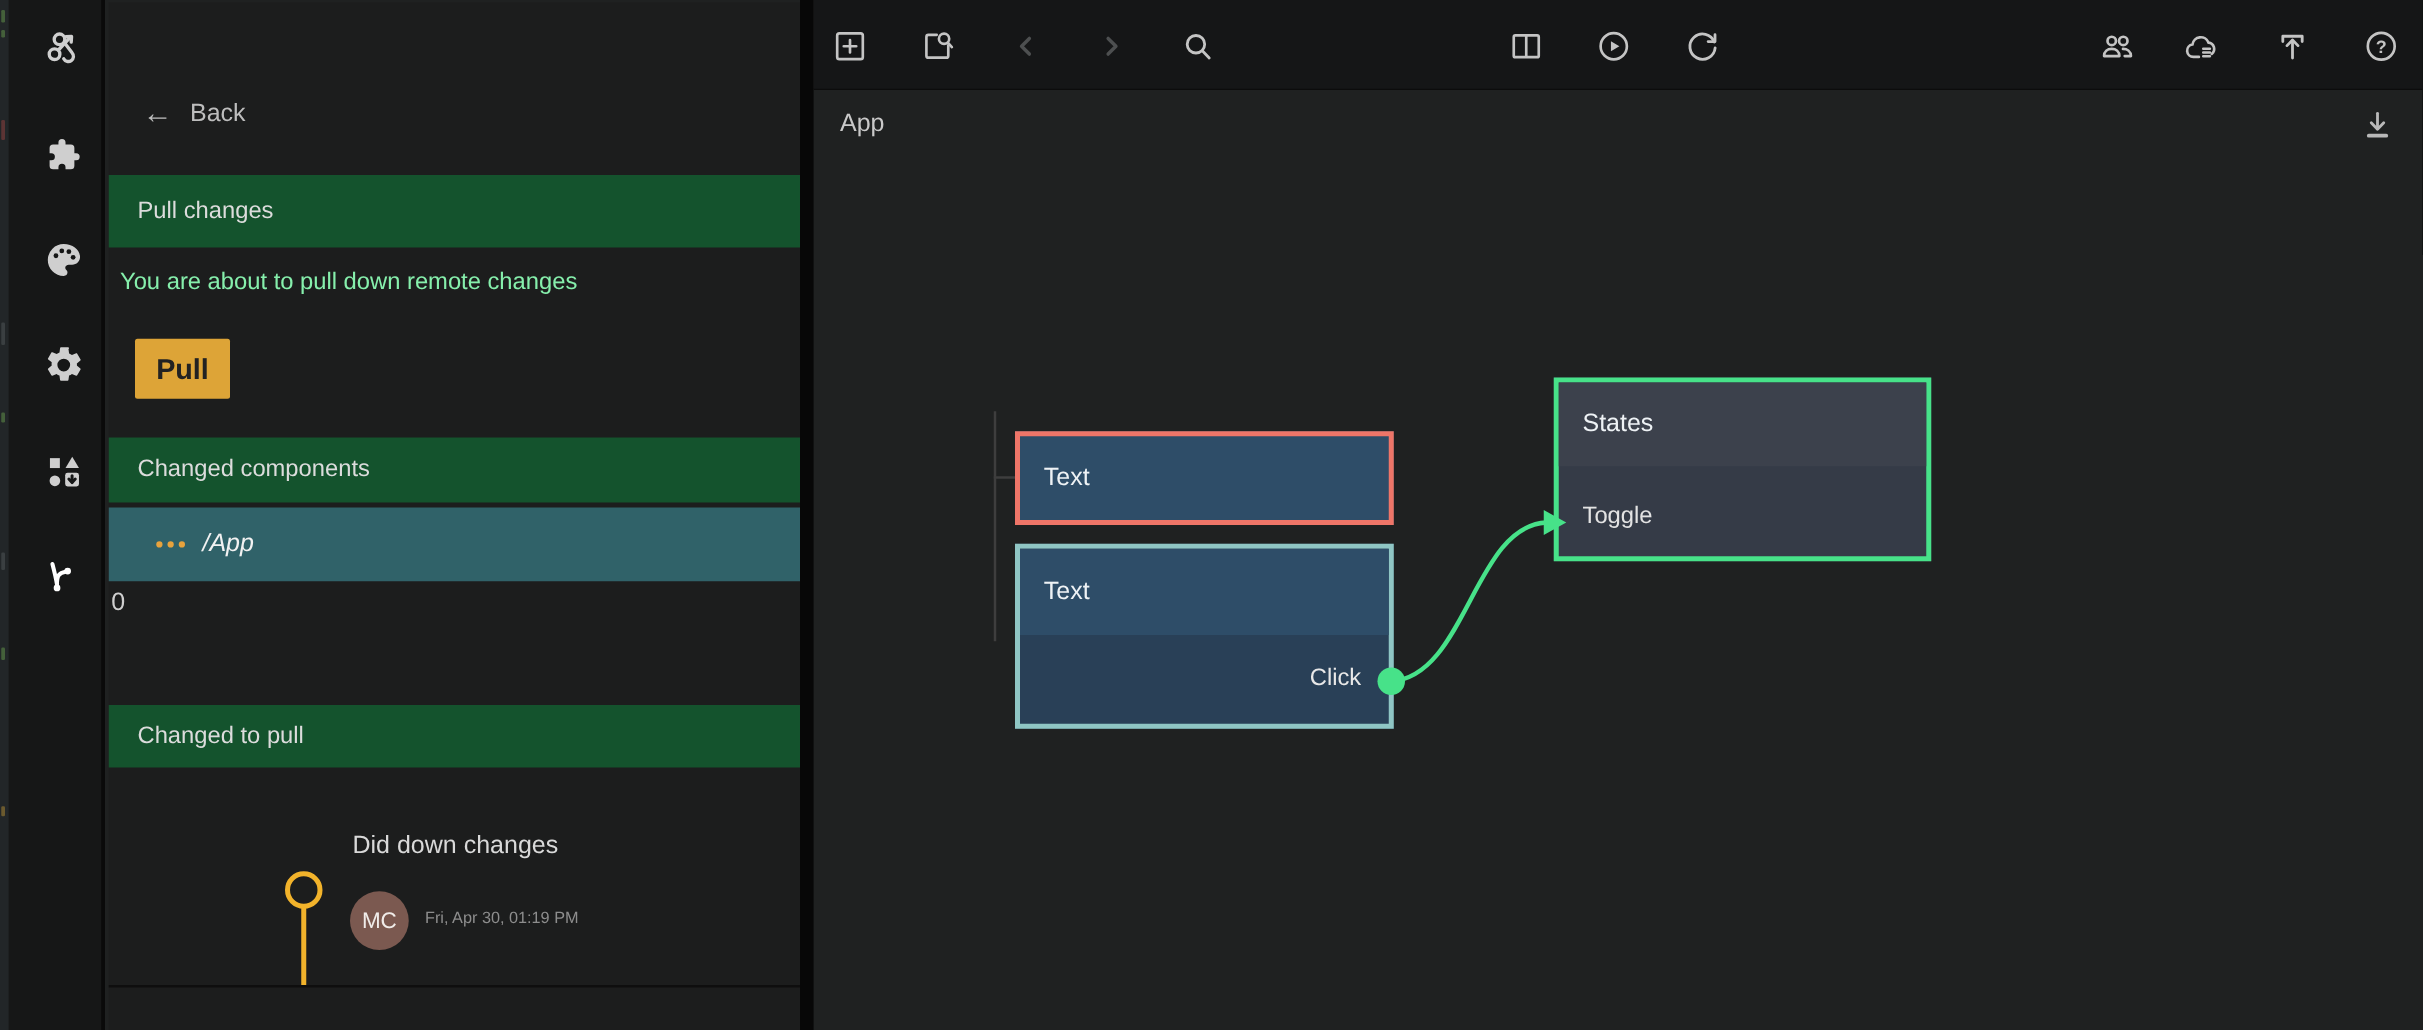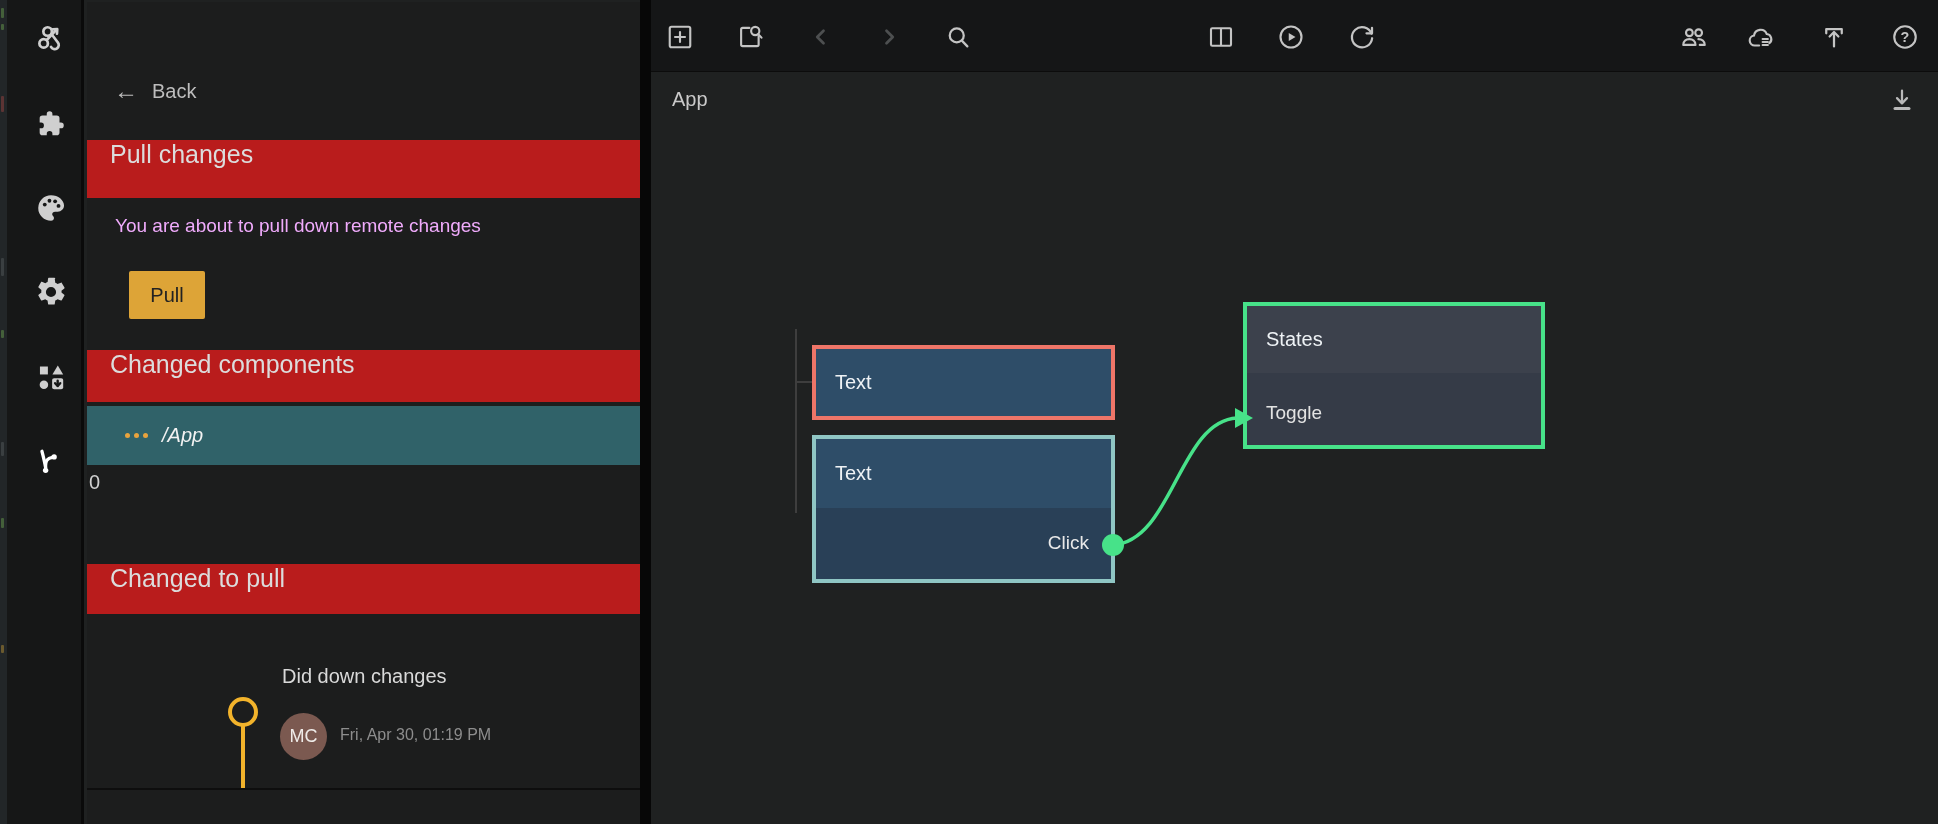--- a/index.html
+++ b/index.html
@@ -11,39 +11,39 @@
   .edge-strip{position:absolute;left:0;top:0;width:7px;height:824px;background:#222628;}
   .edge-mark{position:absolute;left:1px;width:3px;border-radius:1px;}
 
   
   .sidebar{position:absolute;left:7px;top:0;width:77px;height:824px;background:#161717;border-right:3px solid #0a0a0a;}
   .side-icon{position:absolute;left:26px;width:36px;height:36px;display:flex;align-items:center;justify-content:center;cursor:pointer;}
   .side-icon svg{width:34px;height:34px;}
 
   
   .panel{position:absolute;left:87px;top:2px;width:553px;height:822px;background:#1c1d1d;}
-  .band{position:absolute;left:0;width:553px;background:#b91c1c;display:flex;align-items:flex-start;padding-left:23px;
-        font-size:25px;color:#dcdcdc;}
+  .band{position:absolute;left:0;width:553px;background:#14532d;display:flex;align-items:center;padding-left:23px;
+        font-size:19px;color:#dcdcdc;}
   .back-row{position:absolute;left:27px;top:70px;height:38px;display:flex;align-items:center;gap:14px;
             font-size:20px;color:#bdbdbd;cursor:pointer;}
   .back-arrow{font-size:24px;line-height:1;color:#bdbdbd;}
-  .pull-desc{position:absolute;left:28px;top:213px;font-size:19px;color:#f0abfc;}
+  .pull-desc{position:absolute;left:9px;top:213px;font-size:19px;color:#86efac;}
   .pull-btn{position:absolute;left:21px;top:269px;width:76px;height:48px;background:#dda437;border:none;border-radius:2px;
-            font-family:"Liberation Sans",sans-serif;font-size:20px;font-weight:400;color:#222;cursor:pointer;margin-left:21px;}
+            font-family:"Liberation Sans",sans-serif;font-size:23px;font-weight:700;color:#222;cursor:pointer;}
   .app-row{position:absolute;left:0;top:404px;width:553px;height:59px;background:#306269;display:flex;align-items:center;cursor:pointer;font-style:italic;}
   .dots{display:flex;gap:4px;margin-left:38px;}
   .dots i{width:5px;height:5px;border-radius:50%;background:#e8a33d;}
   .app-row-label{margin-left:14px;font-size:20px;color:#f2f2f2;}
   .stray{position:absolute;left:2px;top:469px;font-size:20px;color:#cfcfcf;}
   .graph-circle{position:absolute;left:141px;top:695px;width:30px;height:30px;border:4px solid #f2b32b;border-radius:50%;}
   .graph-line{position:absolute;left:154px;top:724px;width:4px;height:63px;background:#f2b32b;}
   .commit-title{position:absolute;left:195px;top:663px;font-size:20px;color:#d9d9d9;}
   .avatar{position:absolute;left:193px;top:711px;width:47px;height:47px;border-radius:50%;background:#7b5950;
           display:flex;align-items:center;justify-content:center;font-size:18px;color:#f0ece9;}
-  .commit-time{position:absolute;left:253px;top:724px;font-size:16px;color:#8d8d8d;}
+  .commit-time{position:absolute;left:253px;top:724px;font-size:13px;color:#8d8d8d;}
   .panel-divider{position:absolute;left:0;top:786px;width:553px;height:2px;background:#0e0e0e;}
 
   
   .panel-sep{position:absolute;left:640px;top:0;width:11px;height:824px;background:#070707;}
 
   
   .canvas{position:absolute;left:651px;top:0;width:1287px;height:824px;background:#1f2121;}
   .toolbar{position:absolute;left:0;top:0;width:1287px;height:72px;background:#151617;border-bottom:1px solid #0c0c0c;}
   .tb-icon{position:absolute;top:22px;width:30px;height:30px;cursor:pointer;}
   .tb-icon svg{width:30px;height:30px;}

